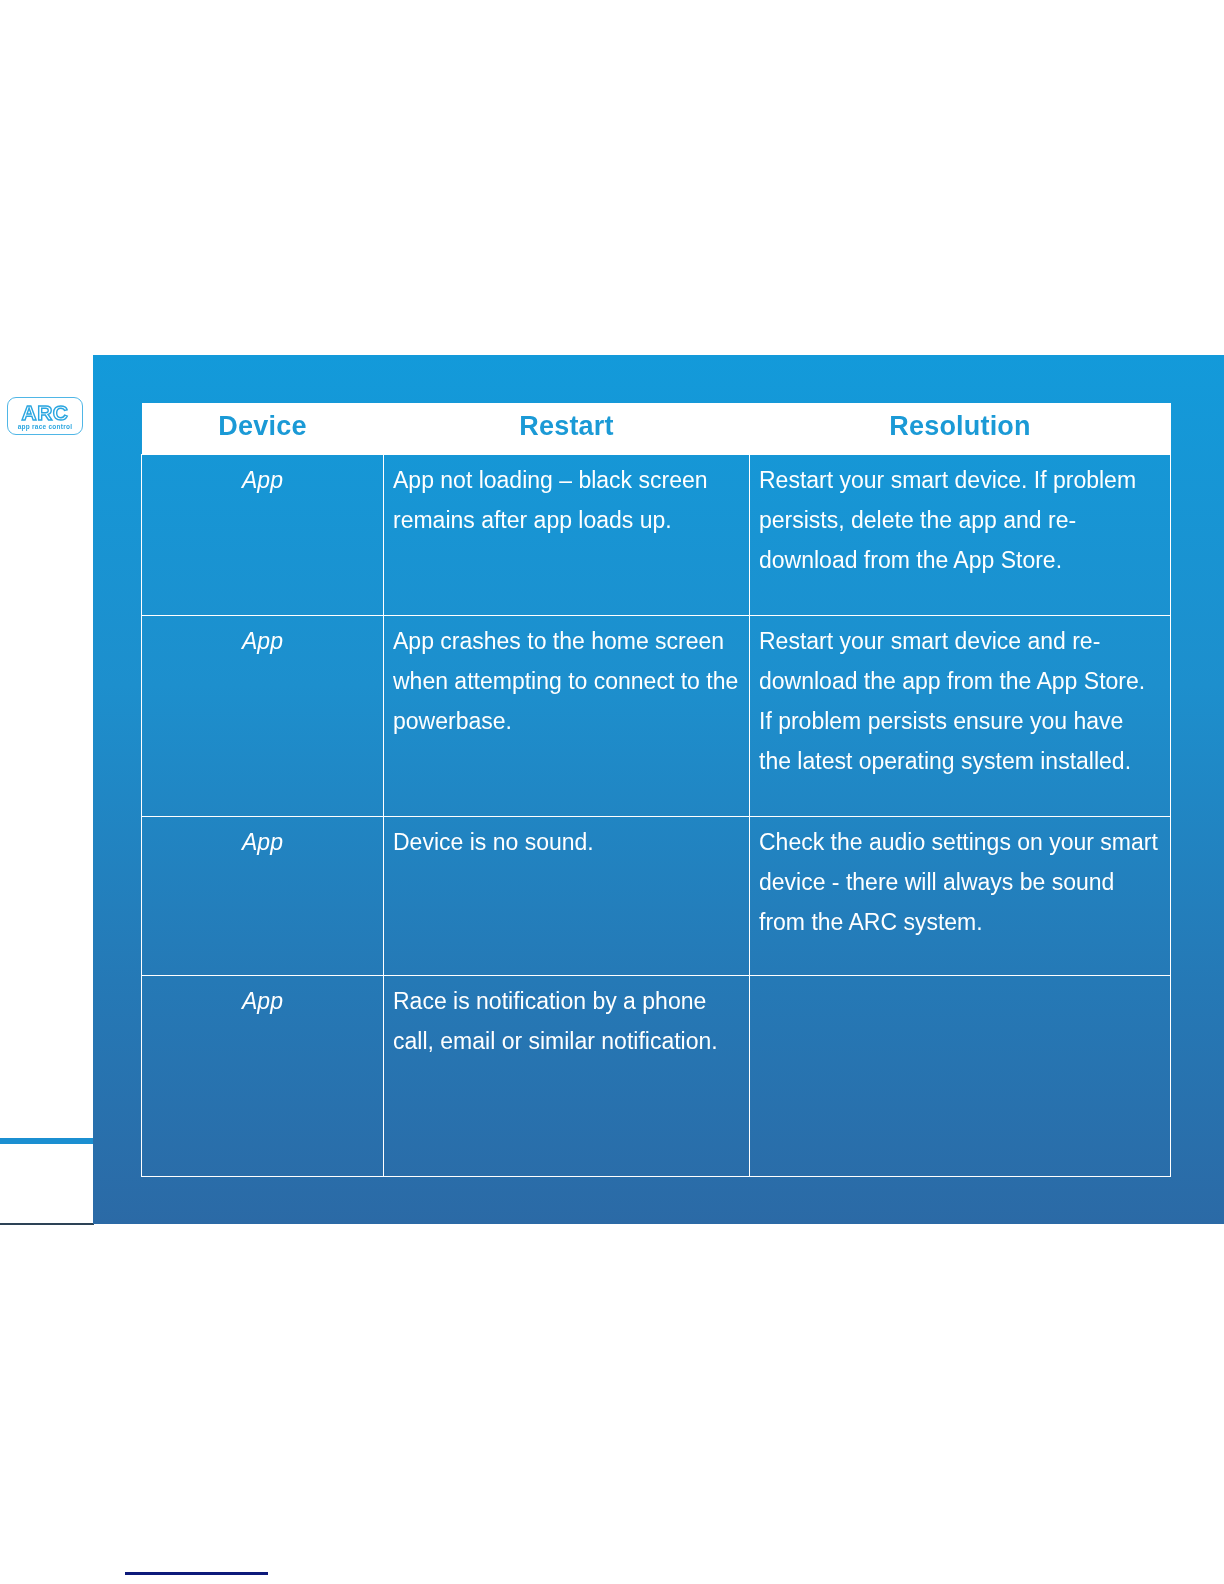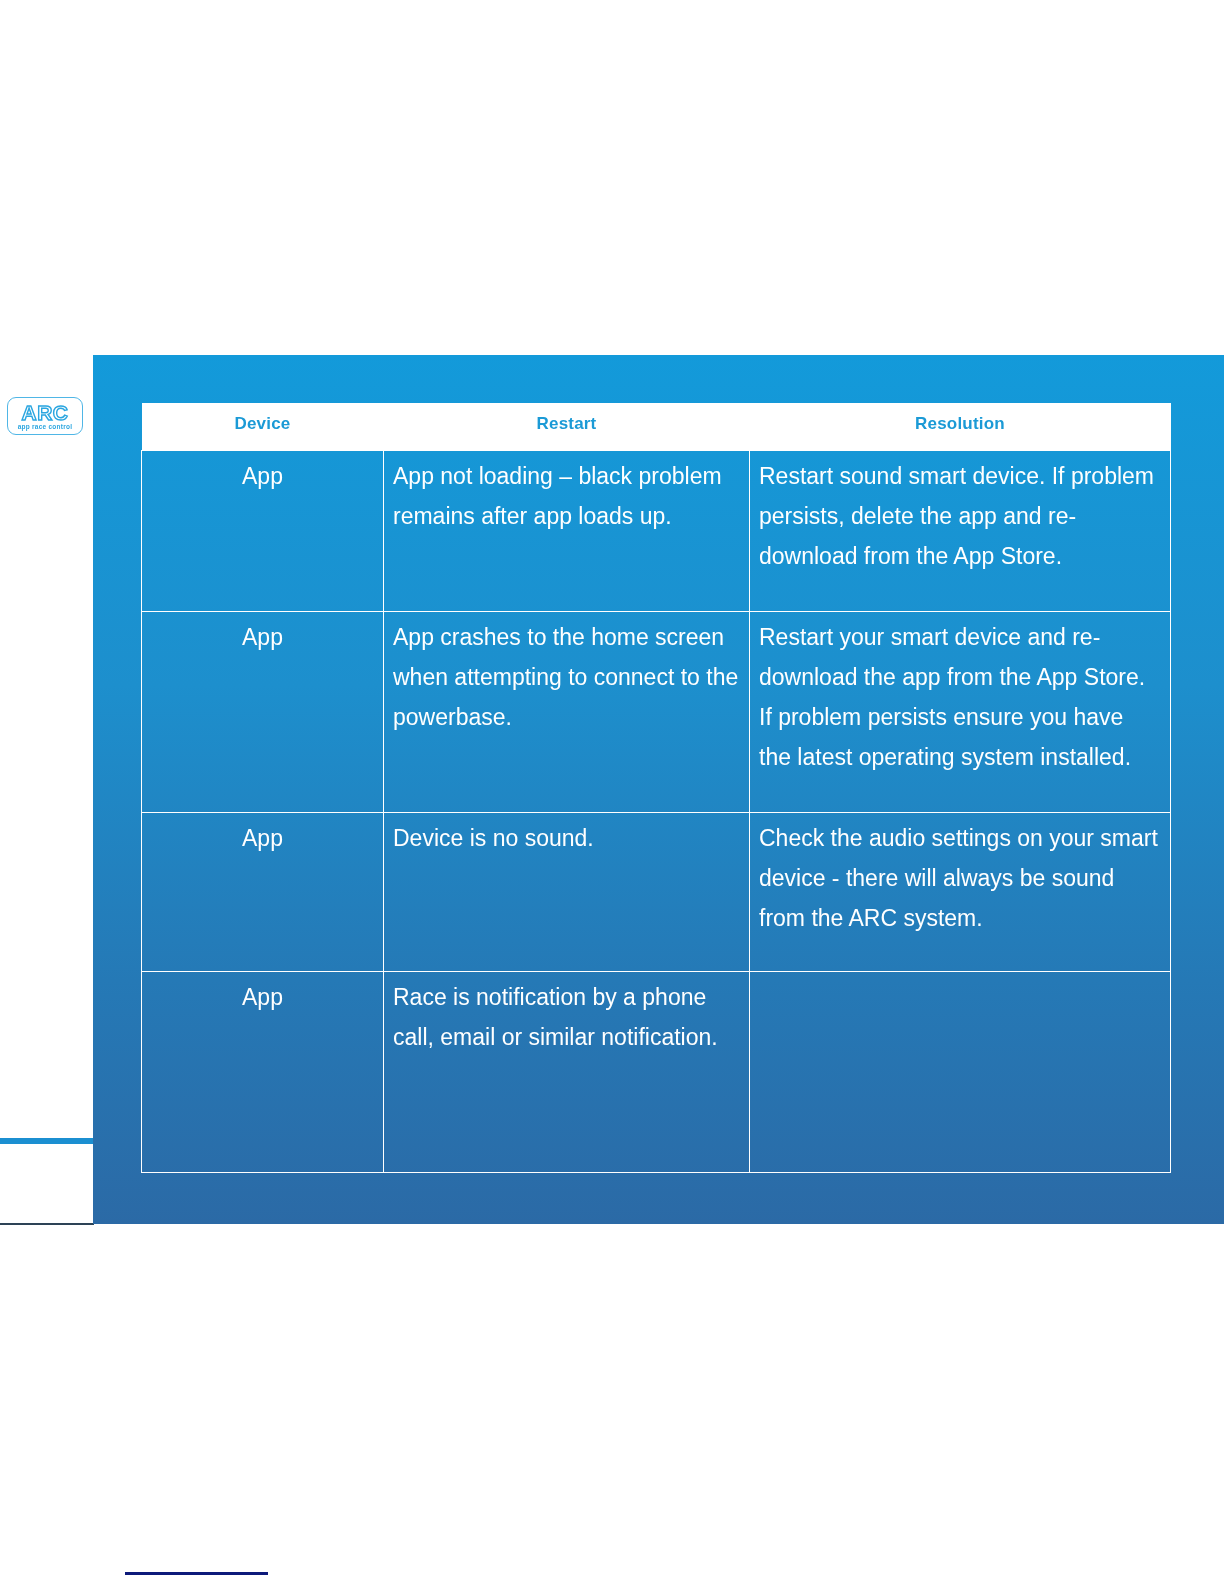--- a/index.html
+++ b/index.html
@@ -107,21 +107,21 @@
     table-layout: fixed;
   }
   .trouble-table col.c-device { width: 242px; }
   .trouble-table col.c-symptom { width: 366px; }
   .trouble-table col.c-resolution { width: 421px; }
 
   .trouble-table thead th {
     background: #ffffff;
     color: #1b9ad6;
     font-family: "Liberation Sans", sans-serif;
-    font-size: 17px;
+    font-size: 27px;
     font-weight: 700;
     letter-spacing: 0.2px;
     text-align: center;
     padding: 8px 0 12px 0;
     border: none;
     height: 47px;
     box-sizing: border-box;
     vertical-align: middle;
   }
 
@@ -134,20 +134,21 @@
     line-height: 40px;
     vertical-align: top;
     padding: 5px 9px 5px 9px;
     box-sizing: border-box;
     background: transparent;
   }
   .trouble-table tbody td.device-cell {
     text-align: center;
     padding-left: 0;
     padding-right: 0;
+    font-style: italic;
   }
   .trouble-table tbody tr.r1 td { height: 161px; }
   .trouble-table tbody tr.r2 td { height: 201px; }
   .trouble-table tbody tr.r3 td { height: 159px; }
   .trouble-table tbody tr.r4 td { height: 201px; }
 </style>
 </head>
 <body>
 
 <div class="page"></div>
@@ -172,22 +173,22 @@
   <thead>
     <tr>
       <th>Device</th>
       <th>Restart</th>
       <th>Resolution</th>
     </tr>
   </thead>
   <tbody>
     <tr class="r1">
       <td class="device-cell">App</td>
-      <td>App not loading – black problem remains after app loads up.</td>
-      <td>Restart sound smart device. If problem persists, delete the app and re-download from the App Store.</td>
+      <td>App not loading – black screen remains after app loads up.</td>
+      <td>Restart your smart device. If problem persists, delete the app and re-download from the App Store.</td>
     </tr>
     <tr class="r2">
       <td class="device-cell">App</td>
       <td>App crashes to the home screen when attempting to connect to the powerbase.</td>
       <td>Restart your smart device and re-download the app from the App Store. If problem persists ensure you have the latest operating system installed.</td>
     </tr>
     <tr class="r3">
       <td class="device-cell">App</td>
       <td>Device is no sound.</td>
       <td>Check the audio settings on your smart device - there will always be sound from the ARC system.</td>

